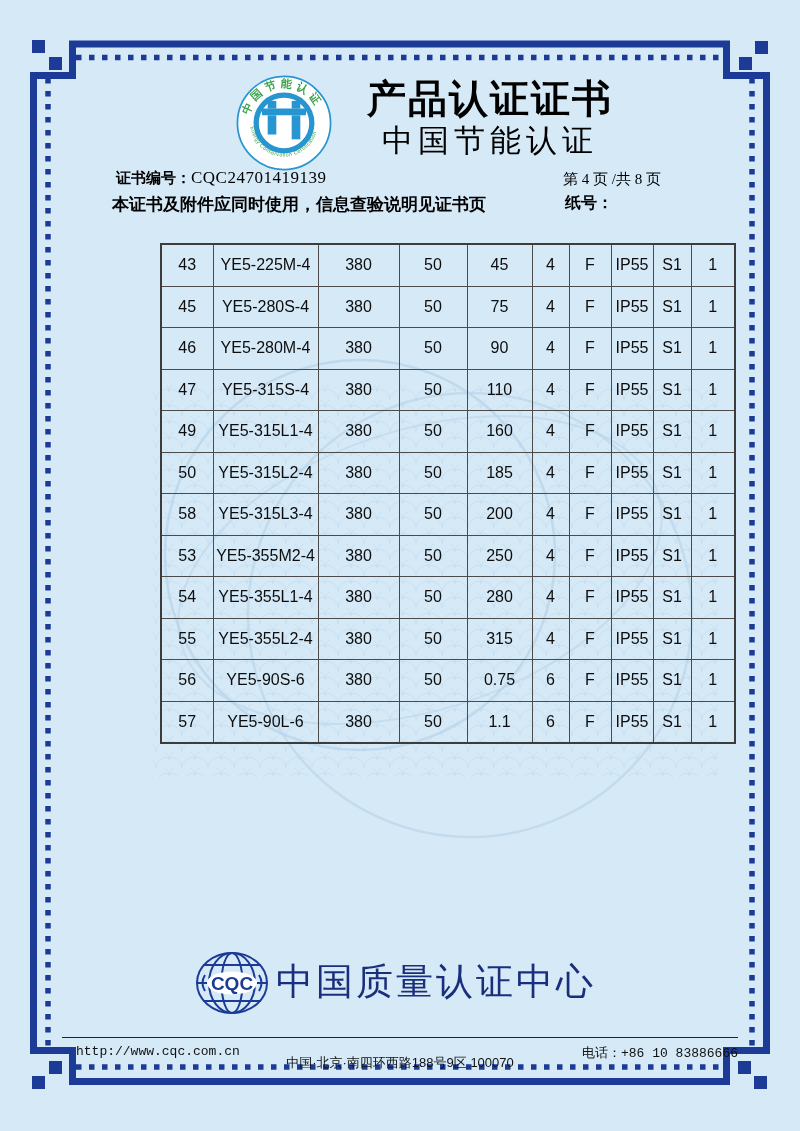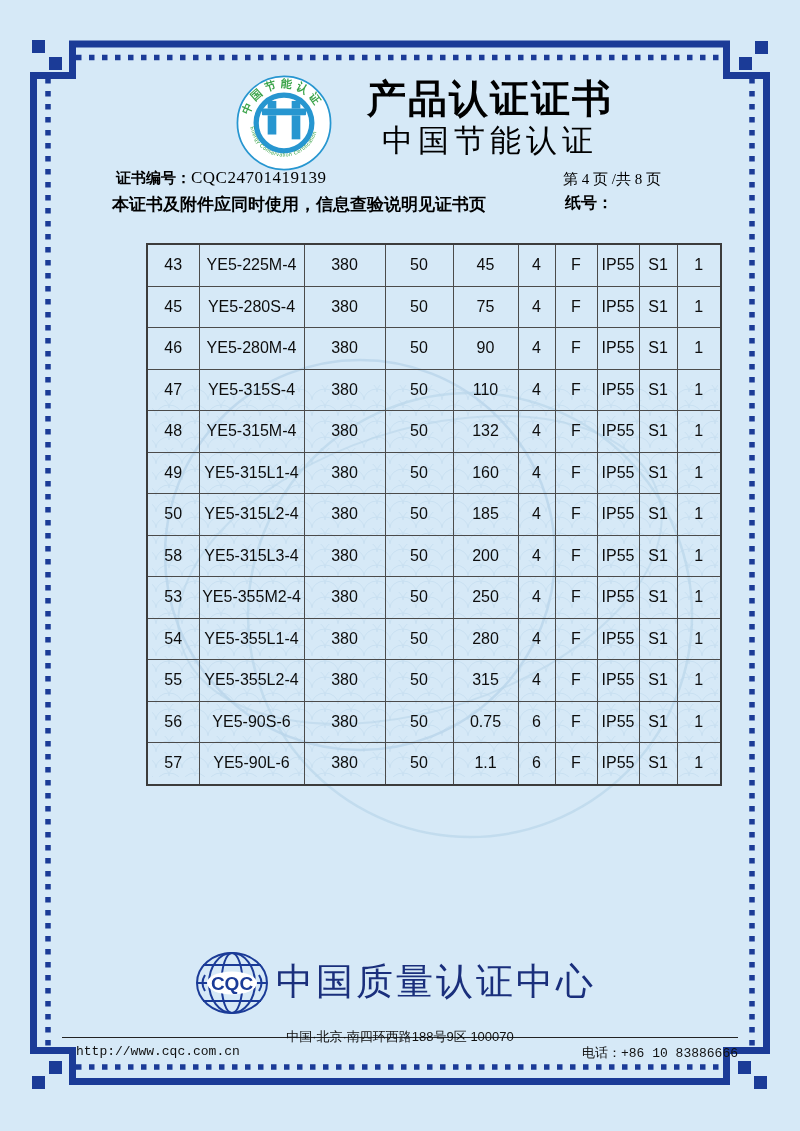--- a/index.html
+++ b/index.html
@@ -14,33 +14,33 @@
             font-size:31px;color:#000;letter-spacing:5px;line-height:1.1;}
 
   .cert-line{position:absolute;left:116px;top:168px;font-family:"Liberation Serif",serif;color:#000;}
   .cert-label{font-size:15px;font-weight:600;}
   .cert-number{font-size:17px;letter-spacing:.5px;}
   .page-info{position:absolute;left:563px;top:170px;font-family:"Liberation Serif",serif;
              font-size:15px;color:#000;}
   .notice{position:absolute;left:112px;top:193px;font-size:17px;font-weight:bold;color:#000;}
   .paper-no{position:absolute;left:565px;top:193px;font-size:16px;font-weight:bold;color:#000;}
 
-  .tbl-wrap{position:absolute;left:146px;top:243px;width:576px;}
+  .tbl-wrap{position:absolute;left:160px;top:243px;width:576px;}
   table.spec{border-collapse:collapse;table-layout:fixed;width:574px;
              border:2px solid #3c3c3c;}
   table.spec td{border:1px solid #4b4b4b;height:40.5px;text-align:center;vertical-align:middle;
                 font-size:16px;color:#0d0d0d;padding:0;background:transparent;overflow:hidden;}
 
   .ftr-logo{position:absolute;left:194px;top:950px;width:76px;height:66px;}
   .org-name{position:absolute;left:276px;top:957px;font-size:37px;color:#1a2f7c;
             letter-spacing:3px;font-weight:500;}
   .ftr-rule{position:absolute;left:62px;top:1037px;width:676px;height:1px;background:#222;}
   .ftr-url{position:absolute;left:76px;top:1044px;font-family:"Liberation Mono",monospace;
            font-size:13px;color:#111;}
-  .ftr-addr{position:absolute;left:0;top:1028px;width:800px;text-align:center;
+  .ftr-addr{position:absolute;left:0;top:1054px;width:800px;text-align:center;
             font-size:13px;color:#111;}
   .ftr-phone{position:absolute;right:62px;top:1044px;font-family:"Liberation Mono",monospace;
              font-size:13px;color:#111;}
 </style>
 </head>
 <body>
 
 <div class="page">
 
   <svg class="bg" width="800" height="1131" viewBox="0 0 800 1131">
@@ -166,32 +166,20 @@
             <td>380</td>
             <td>50</td>
             <td>110</td>
             <td>4</td>
             <td>F</td>
             <td>IP55</td>
             <td>S1</td>
             <td>1</td>
           </tr>
           <tr>
-            <td>48</td>
-            <td>YE5-315M-4</td>
-            <td>380</td>
-            <td>50</td>
-            <td>132</td>
-            <td>4</td>
-            <td>F</td>
-            <td>IP55</td>
-            <td>S1</td>
-            <td>1</td>
-          </tr>
-          <tr>
             <td>49</td>
             <td>YE5-315L1-4</td>
             <td>380</td>
             <td>50</td>
             <td>160</td>
             <td>4</td>
             <td>F</td>
             <td>IP55</td>
             <td>S1</td>
             <td>1</td>

